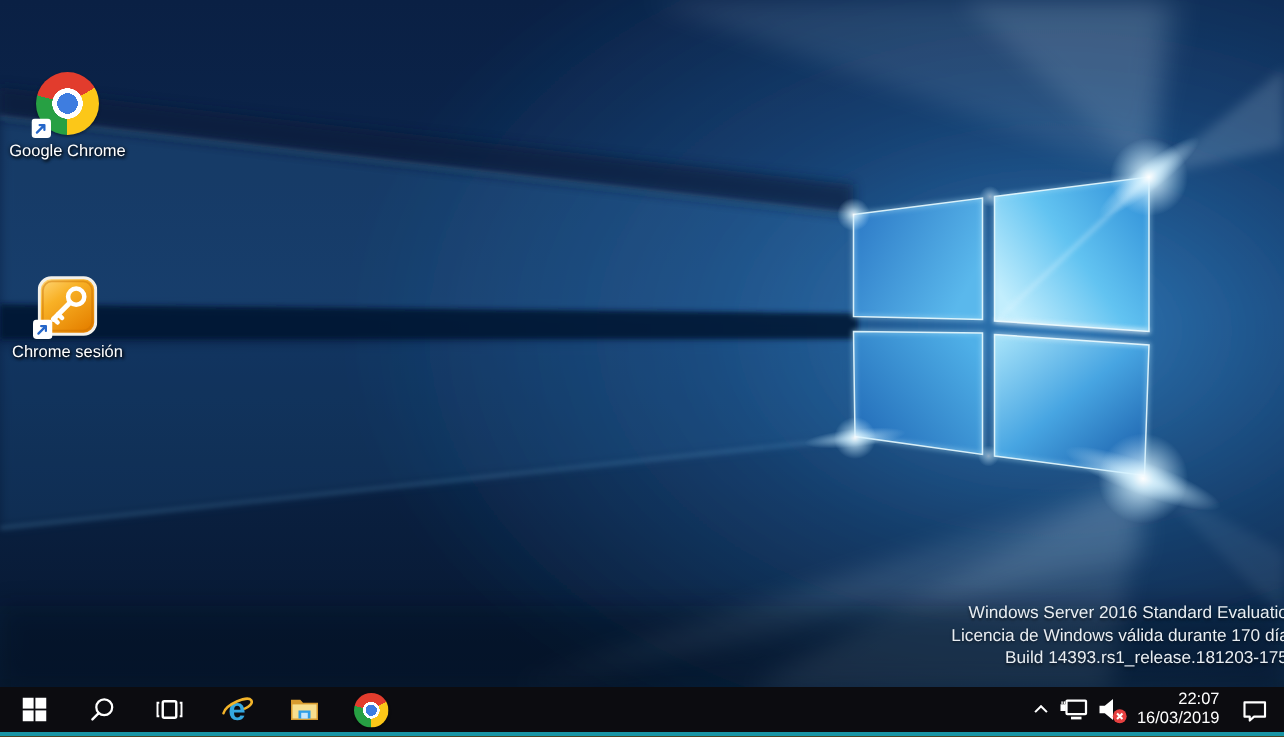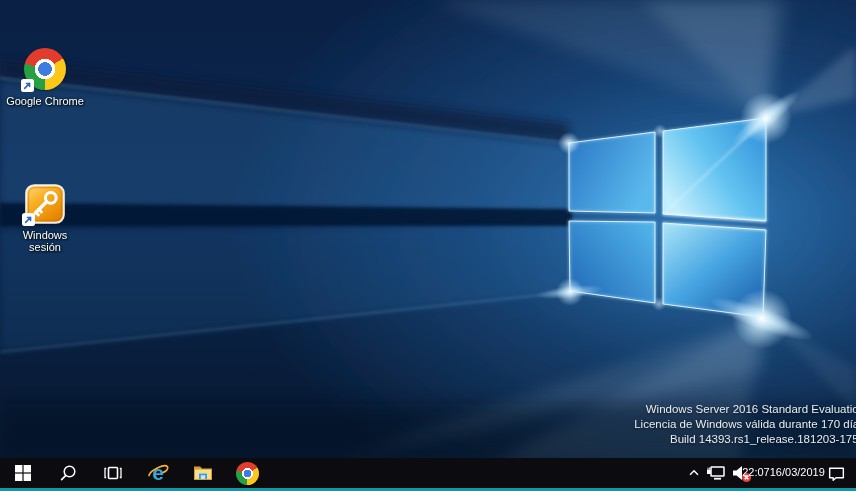--- a/index.html
+++ b/index.html
@@ -39,21 +39,21 @@
   
   .taskbar{
     position:absolute;left:0;right:0;bottom:3px;height:30px;
     background:#0c0c10;display:flex;align-items:stretch;z-index:5;
   }
   .tb-btn{width:45px;height:30px;display:flex;align-items:center;justify-content:center;}
   .tray{margin-left:auto;display:flex;align-items:center;height:30px;}
   .tray-btn{height:30px;display:flex;align-items:center;justify-content:center;}
   .w20{width:20px}.w24{width:24px}.w26{width:26px}.w40{width:40px}
   .clock{
-    width:62px;height:14px;display:flex;flex-direction:row;justify-content:center;
+    width:62px;height:14px;display:flex;flex-direction:column;justify-content:center;
     font-size:11px;line-height:13px;text-align:right;color:#ffffff;padding-right:3px;box-sizing:border-box;
   }
   .edge-strip{position:absolute;left:0;right:0;bottom:0;height:3px;background:#1795a5;z-index:6;}
 </style>
 </head>
 <body>
 
 <div class="screen">
 
   <svg class="wallpaper" width="856" height="458" viewBox="0 0 856 458">
@@ -181,21 +181,21 @@
         <circle cx="25.8" cy="13.8" r="5.4" fill="none" stroke="#ffffff" stroke-width="3"></circle>
         <path d="M21.6 17.8 L10.6 28.8" stroke="#ffffff" stroke-width="3.4" stroke-linecap="round"></path>
         <path d="M13.8 25.4 L16.4 28" stroke="#ffffff" stroke-width="3" stroke-linecap="round"></path>
         <path d="M10.8 28.4 L13.4 31" stroke="#ffffff" stroke-width="3" stroke-linecap="round"></path>
       </svg>
       <svg class="shortcut-badge" viewBox="0 0 13 13">
         <rect width="13" height="13" rx="2.5" fill="#ffffff"></rect>
         <path d="M3.6 9.4 L8.6 4.4 M8.6 4.4 H5.4 M8.6 4.4 V7.6" stroke="#2566c9" stroke-width="1.5" fill="none" stroke-linecap="round" stroke-linejoin="round"></path>
       </svg>
     </div>
-    <div class="icon-label">Windows sesión</div>
+    <div class="icon-label">Chrome sesión</div>
   </div>
 
   <div class="watermark">
     <div>Windows Server 2016 Standard Evaluation</div>
     <div>Licencia de Windows válida durante 170 días</div>
     <div>Build 14393.rs1_release.181203-1755</div>
   </div>
 
   <div class="taskbar">
 

